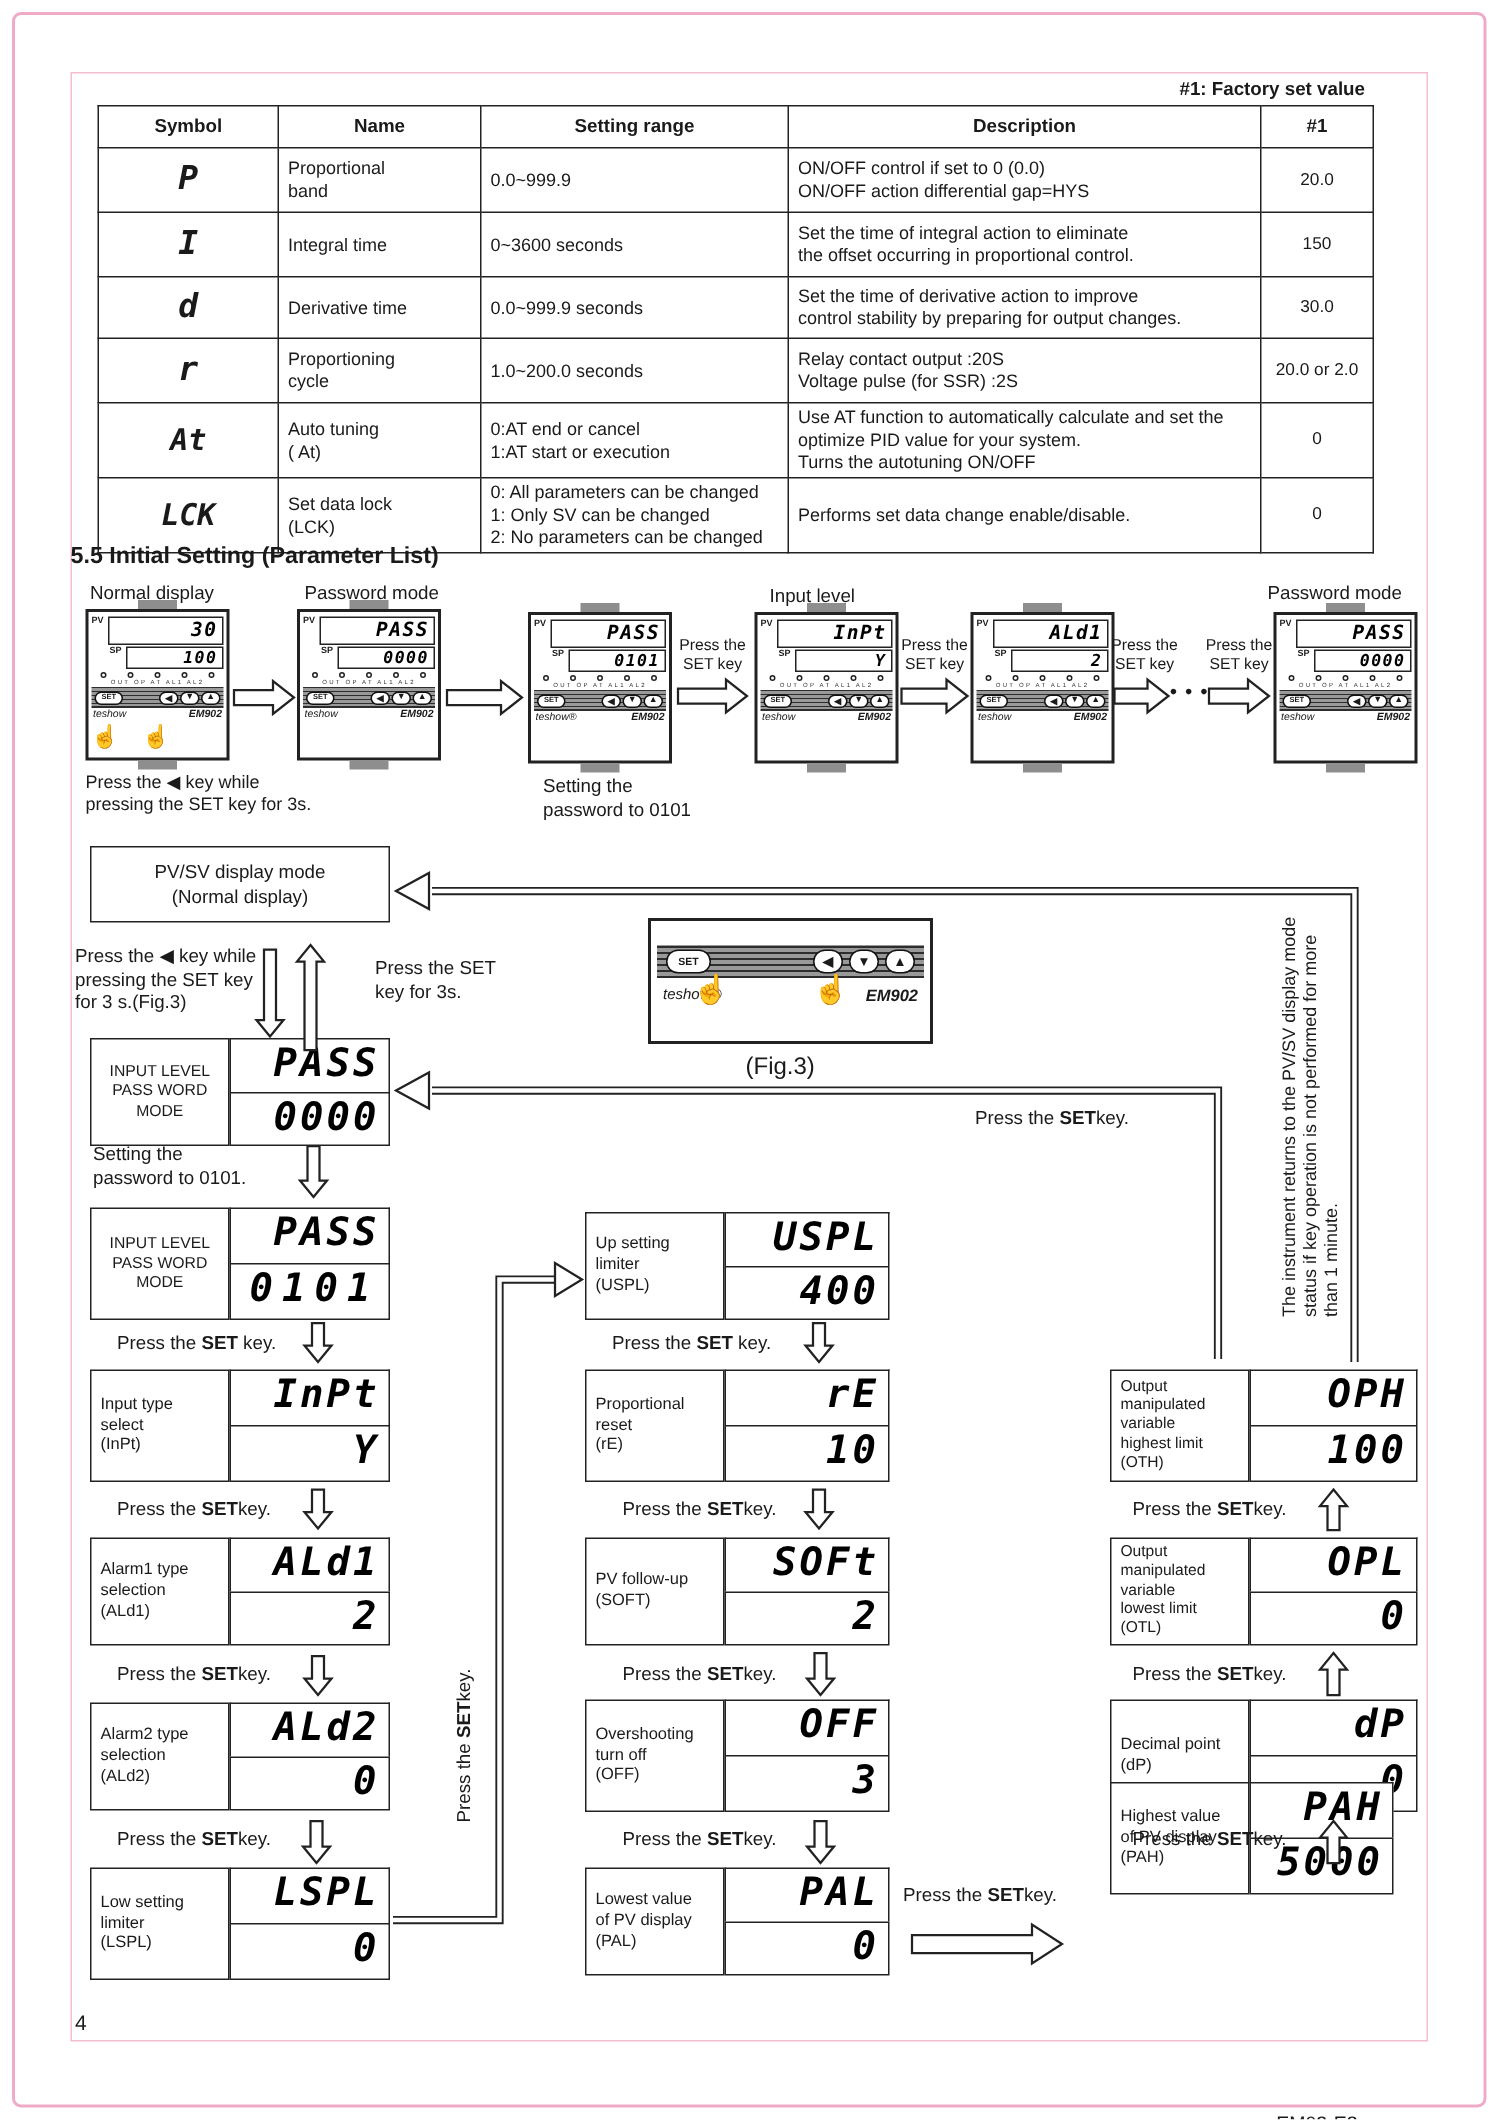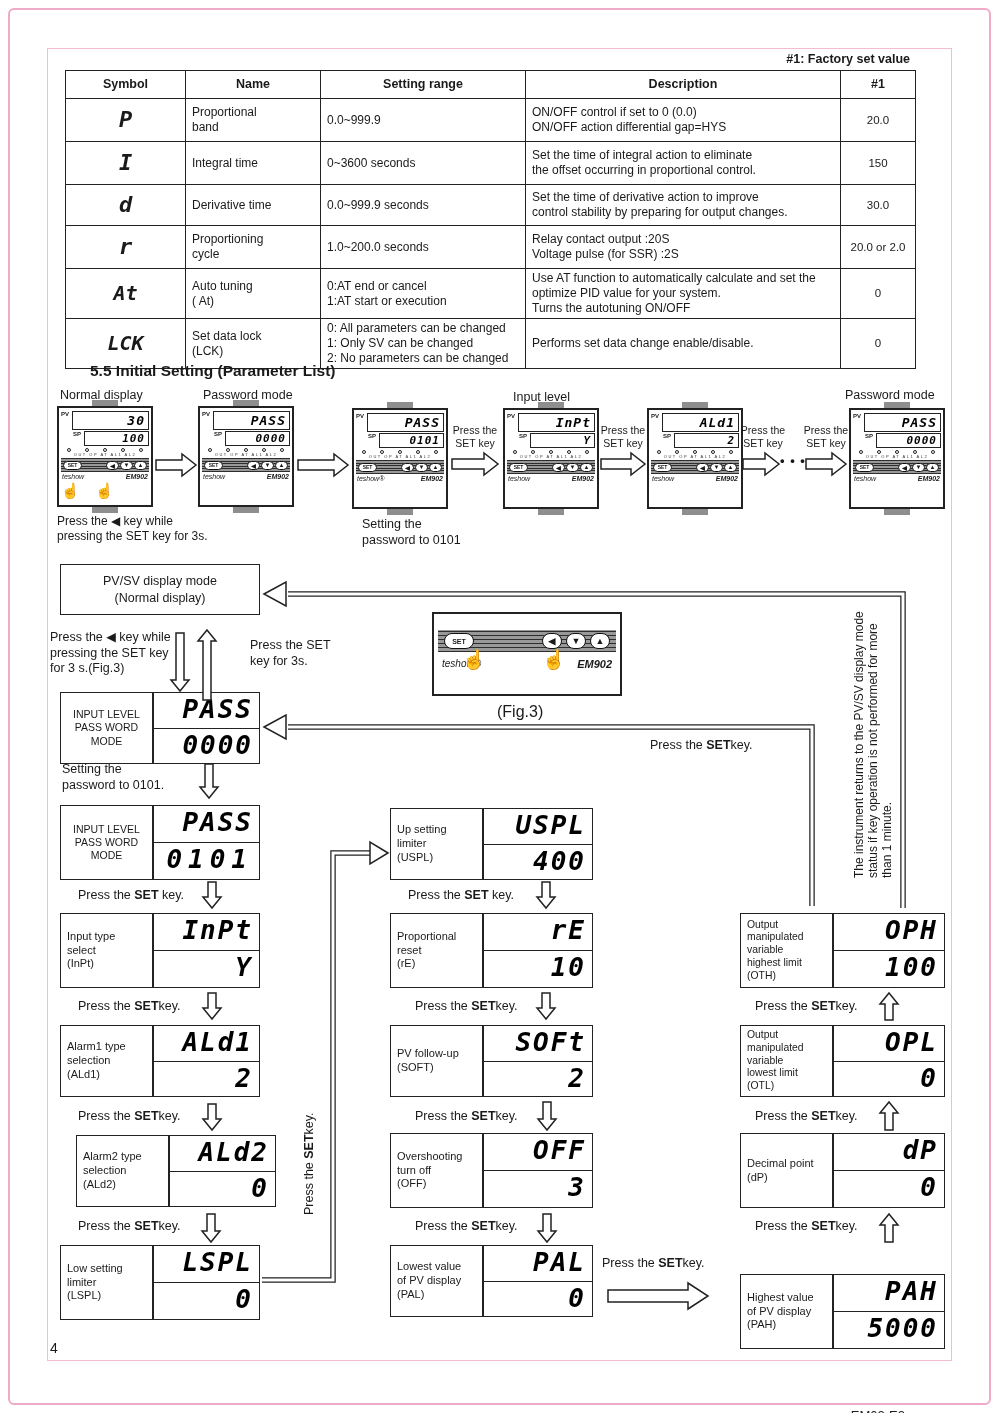--- a/index.html
+++ b/index.html
@@ -190,21 +190,21 @@
             <div>2: No parameters can be changed</div>
           </td>
       <td class="d115">
             <div>Performs set data change enable/disable.</div>
           </td>
       <td class="fac">0</td>
     </tr>
   </tbody>
     </table>
 
-  <div class="abs" style="left:47px;top:362px;font-weight:bold;font-size:15.5px;margin-left:43px;">5.5  Initial Setting (Parameter List)</div>
+  <div class="abs" style="left:47px;top:362px;font-weight:bold;font-size:15.5px;">5.5  Initial Setting (Parameter List)</div>
 
   <div class="devlabel" style="left:60px;top:388px">Normal display</div>
   <div class="devlabel" style="left:203px;top:388px">Password mode</div>
   <div class="devlabel" style="left:513px;top:390px">Input level</div>
   <div class="devlabel" style="left:845px;top:388px">Password mode</div>
 
   <div class="dev" style="left:57px;top:406px">
     <div class="tab tabt"></div>
     <div class="tab tabb"></div>
     <div class="pvrow">
@@ -504,21 +504,21 @@
     <div class="lbl">
         <div>Alarm1 type</div>
         <div>selection</div>
         <div>(ALd1)</div>
       </div>
     <div class="disp">
         <div class="dtop seg">ALd1</div>
         <div class="dbot seg">2</div>
       </div>
   </div>
-  <div class="pbox" style="left:76px;top:1135px;width:200px;height:72px">
+  <div class="pbox" style="left:60px;top:1135px;width:200px;height:72px">
     <div class="lbl">
         <div>Alarm2 type</div>
         <div>selection</div>
         <div>(ALd2)</div>
       </div>
     <div class="disp">
         <div class="dtop seg">ALd2</div>
         <div class="dbot seg">0</div>
       </div>
   </div>
@@ -618,21 +618,21 @@
   <div class="pbox" style="left:740px;top:1133px;width:205px;height:75px">
     <div class="lbl">
         <div>Decimal point</div>
         <div>(dP)</div>
       </div>
     <div class="disp">
         <div class="dtop seg">dP</div>
         <div class="dbot seg">0</div>
       </div>
   </div>
-  <div class="pbox" style="left:740px;top:1274px;width:205px;height:75px">
+  <div class="pbox" style="left:740px;top:1188px;width:189px;height:75px">
     <div class="lbl">
         <div>Highest value</div>
         <div>of  PV display</div>
         <div>(PAH)</div>
       </div>
     <div class="disp">
         <div class="dtop seg">PAH</div>
         <div class="dbot seg">5000</div>
       </div>
   </div>

